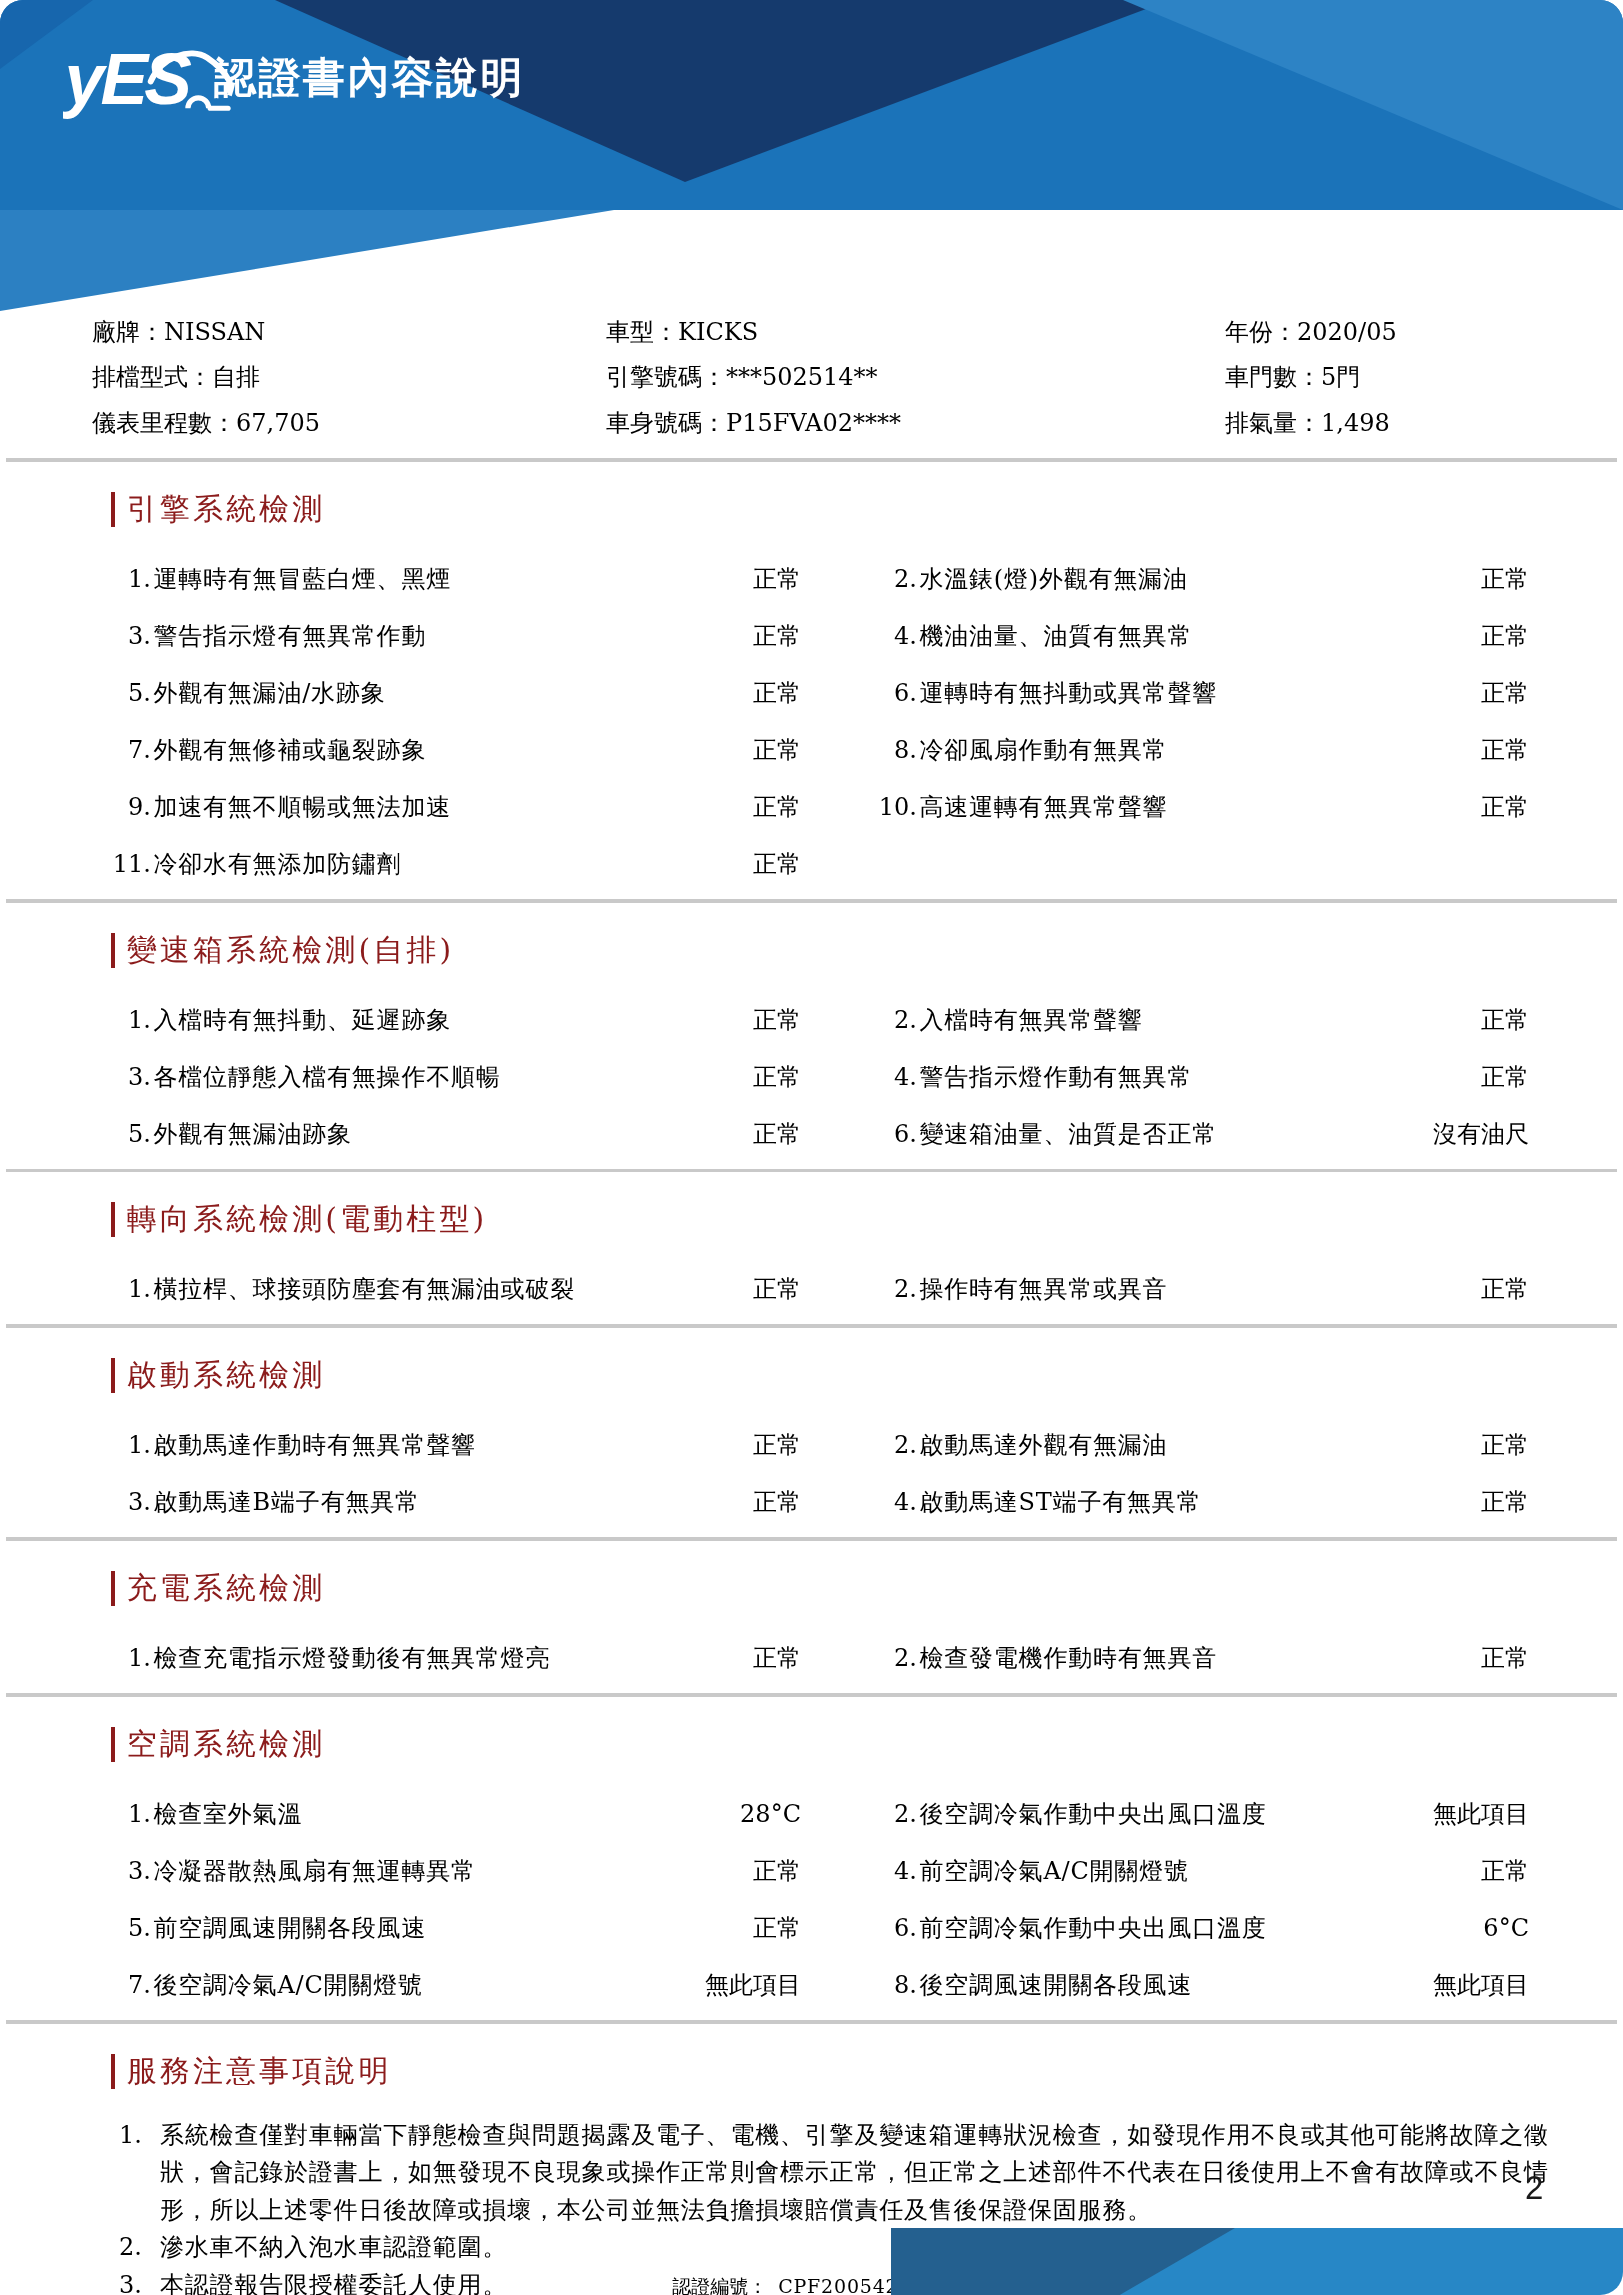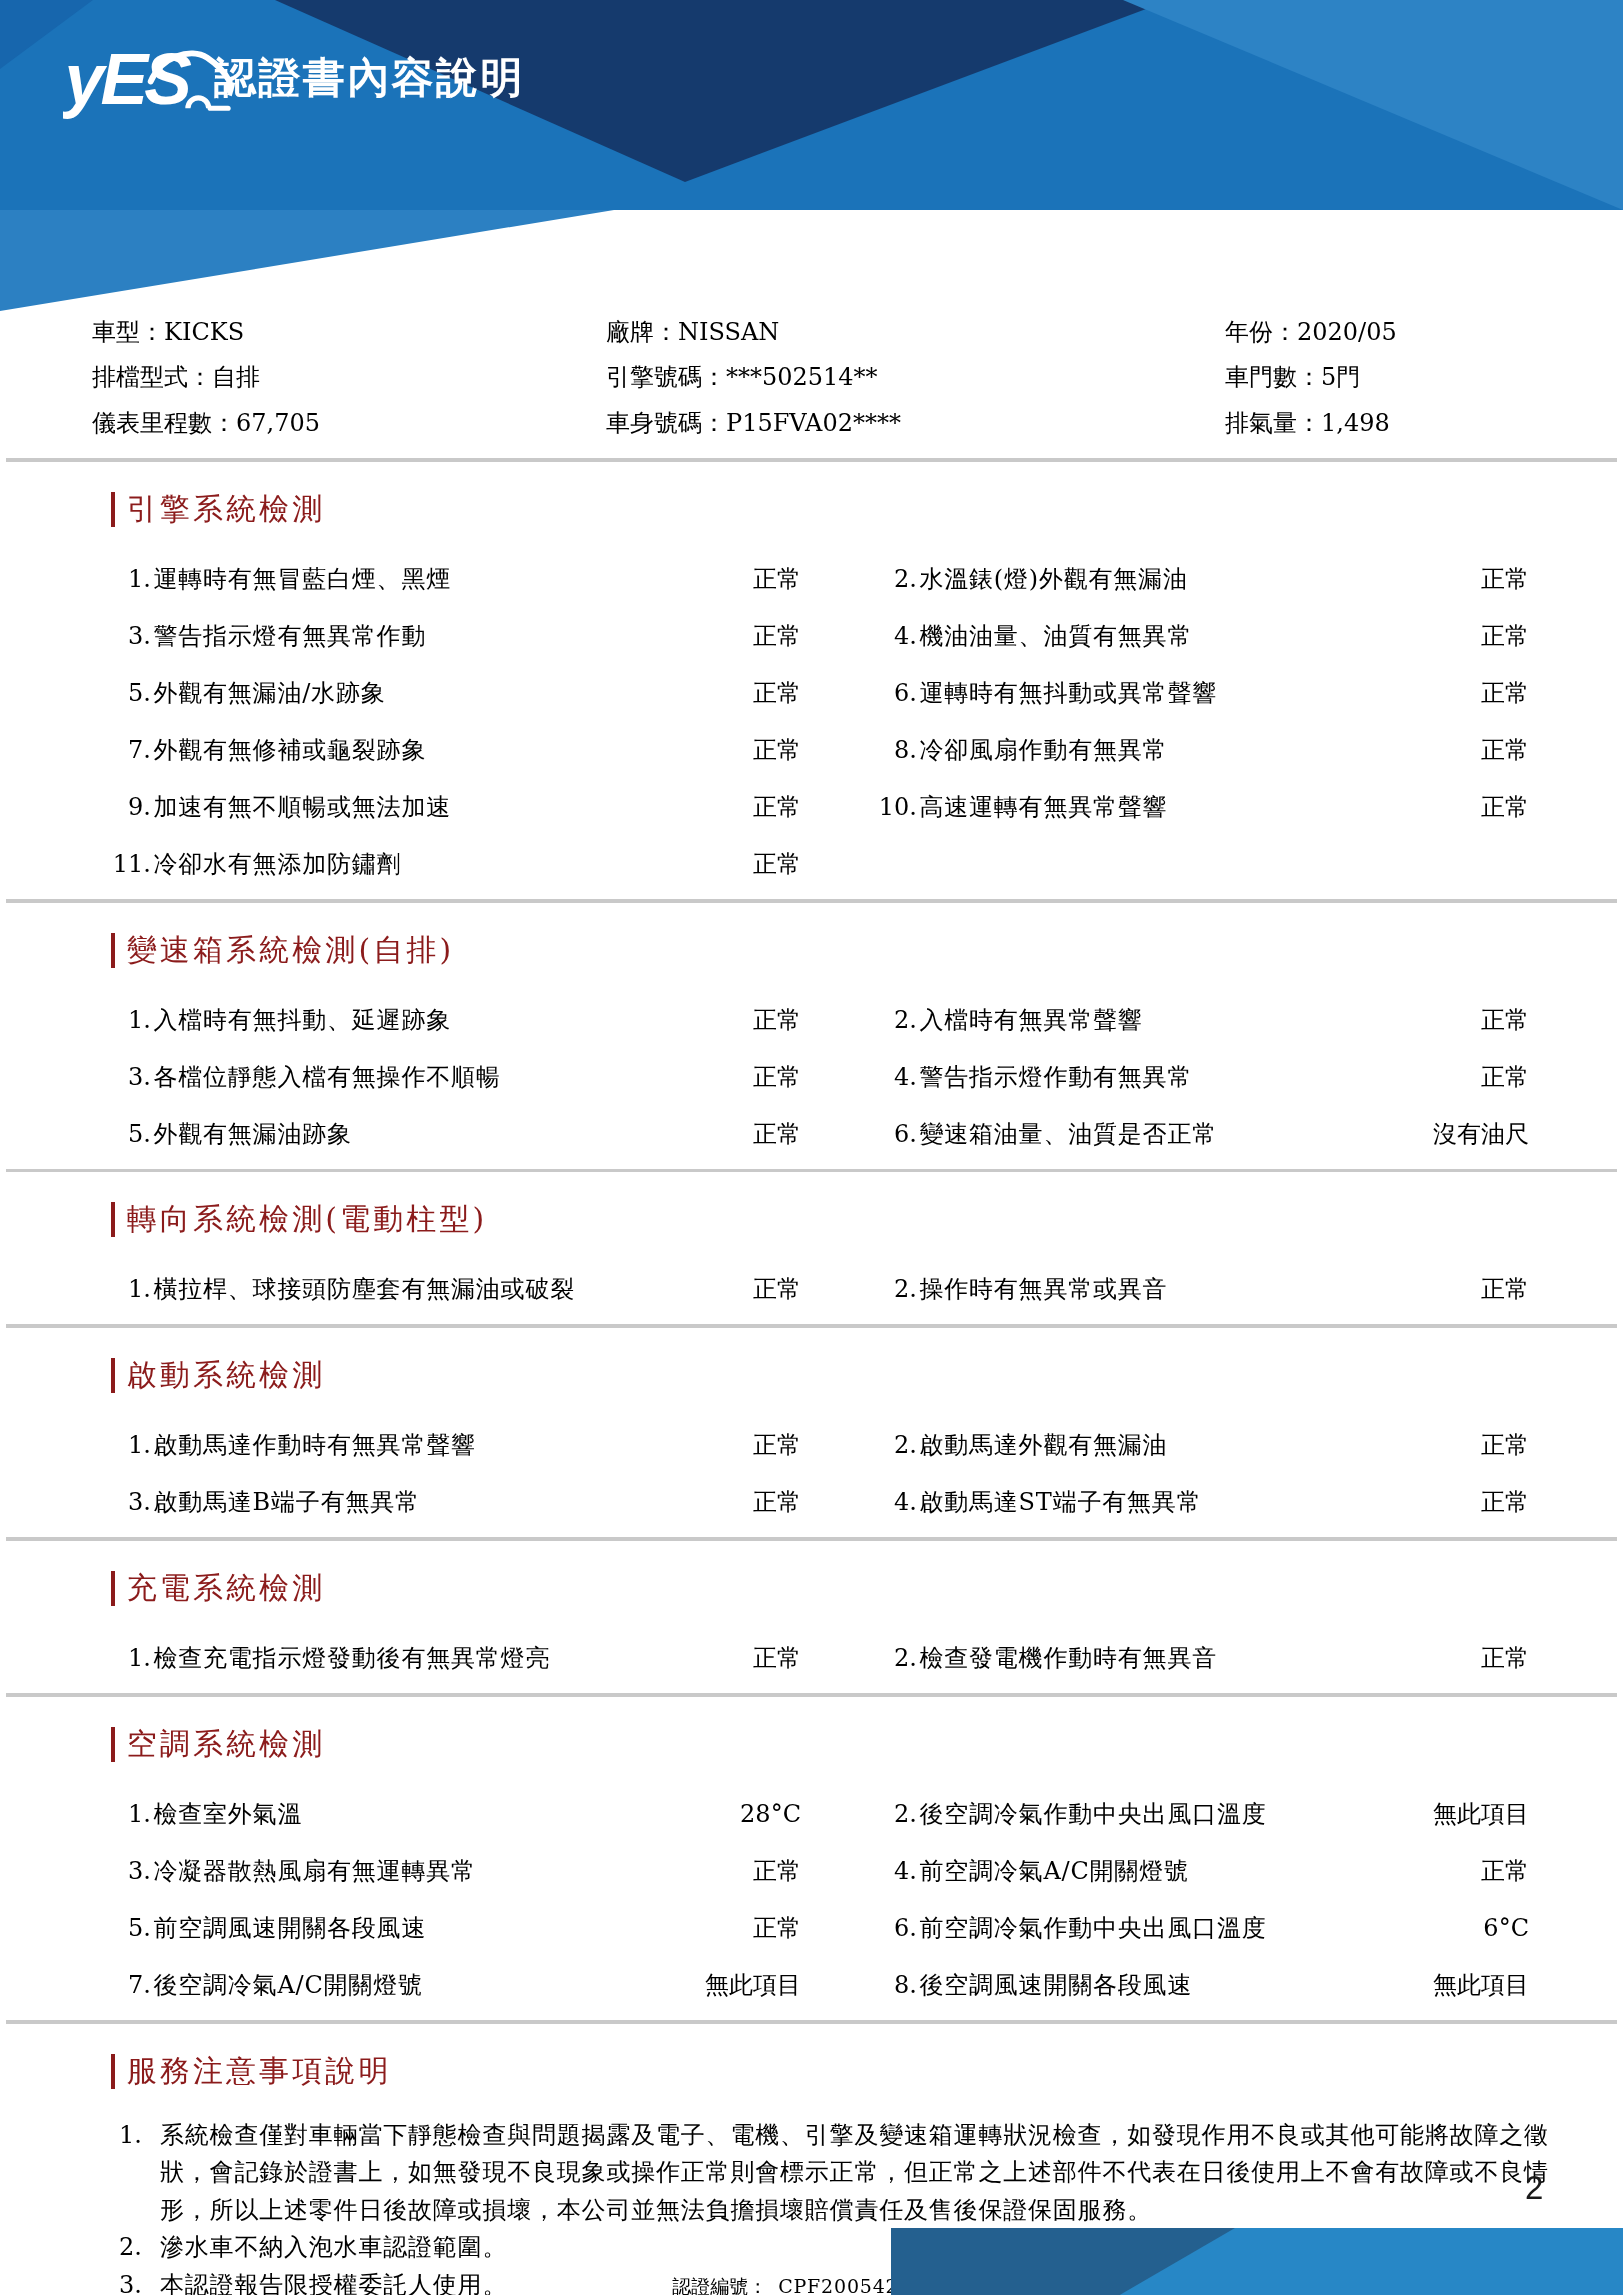--- a/index.html
+++ b/index.html
@@ -1,17 +1,17 @@
 <!DOCTYPE html>
 <html style="font-size:12.6px"><head>
 <meta charset="utf-8">
 <style>
   html,body{margin:0;padding:0;background:#fff;}
   .page{position:relative;width:1623px;height:2295px;background:#ffffff;overflow:hidden;
-        font-family:"DejaVu Serif","Liberation Serif",serif;color:#000;}
+        font-family:"DejaVu Serif","Liberation Serif",serif;color:#000;border-radius:23px;}
 
   
   .header{position:absolute;top:0;left:0;width:1623px;height:210px;background:#1b73b9;}
   .hdr-tl{position:absolute;inset:0;background:#1766ad;clip-path:polygon(0 0,93px 0,0 69px);}
   .hdr-navy{position:absolute;inset:0;background:#153a6d;clip-path:polygon(275px 0,1170px 0,685px 182px);}
   .hdr-right{position:absolute;inset:0;background:#2d83c5;clip-path:polygon(1123px 0,1623px 0,1623px 210px);}
   .hdr-wedge{position:absolute;top:210px;left:0;width:614px;height:101px;background:#2c80c2;
              clip-path:polygon(0 0,100% 0,0 100%);}
   .logo{position:absolute;left:63px;top:33px;width:171px;height:91px;}
   .header-title{position:absolute;left:214px;top:50px;font-family:"Liberation Sans",sans-serif;
@@ -66,22 +66,22 @@
       <path d="M168,100 a14,14 0 0 1 28,0" fill="none" stroke="#ffffff" stroke-width="7"></path>
       <path d="M198,100 h24" fill="none" stroke="#ffffff" stroke-width="7" stroke-linecap="round"></path>
     </svg>
     <div class="header-title">認證書內容說明</div>
   </div>
   <div class="hdr-wedge"></div>
 
   <div class="content">
 
     <div class="info-grid">
+      <div class="info-field"><span>廠牌：</span><span>NISSAN</span></div>
       <div class="info-field"><span>車型：</span><span>KICKS</span></div>
-      <div class="info-field"><span>廠牌：</span><span>NISSAN</span></div>
       <div class="info-field"><span>年份：</span><span>2020/05</span></div>
       <div class="info-field"><span>排檔型式：</span><span>自排</span></div>
       <div class="info-field"><span>引擎號碼：</span><span>***502514**</span></div>
       <div class="info-field"><span>車門數：</span><span>5門</span></div>
       <div class="info-field"><span>儀表里程數：</span><span>67,705</span></div>
       <div class="info-field"><span>車身號碼：</span><span>P15FVA02****</span></div>
       <div class="info-field"><span>排氣量：</span><span>1,498</span></div>
     </div>
     <div class="divider"></div>
 

